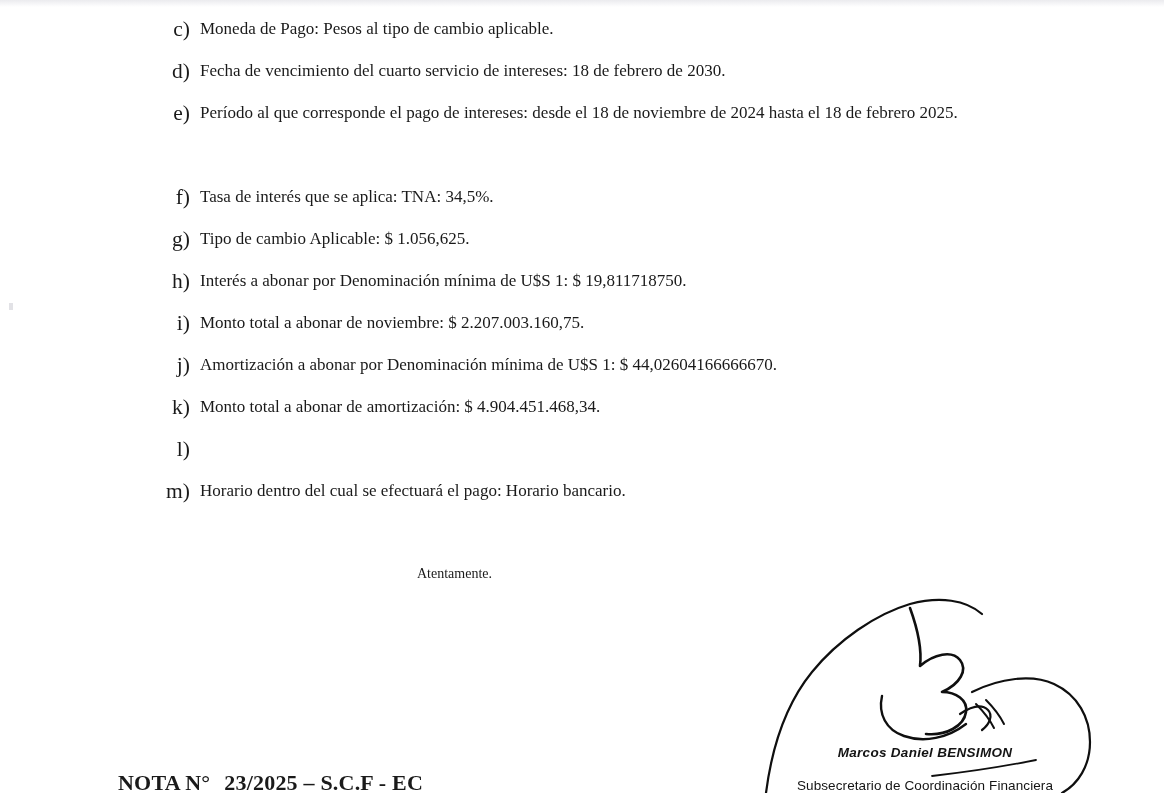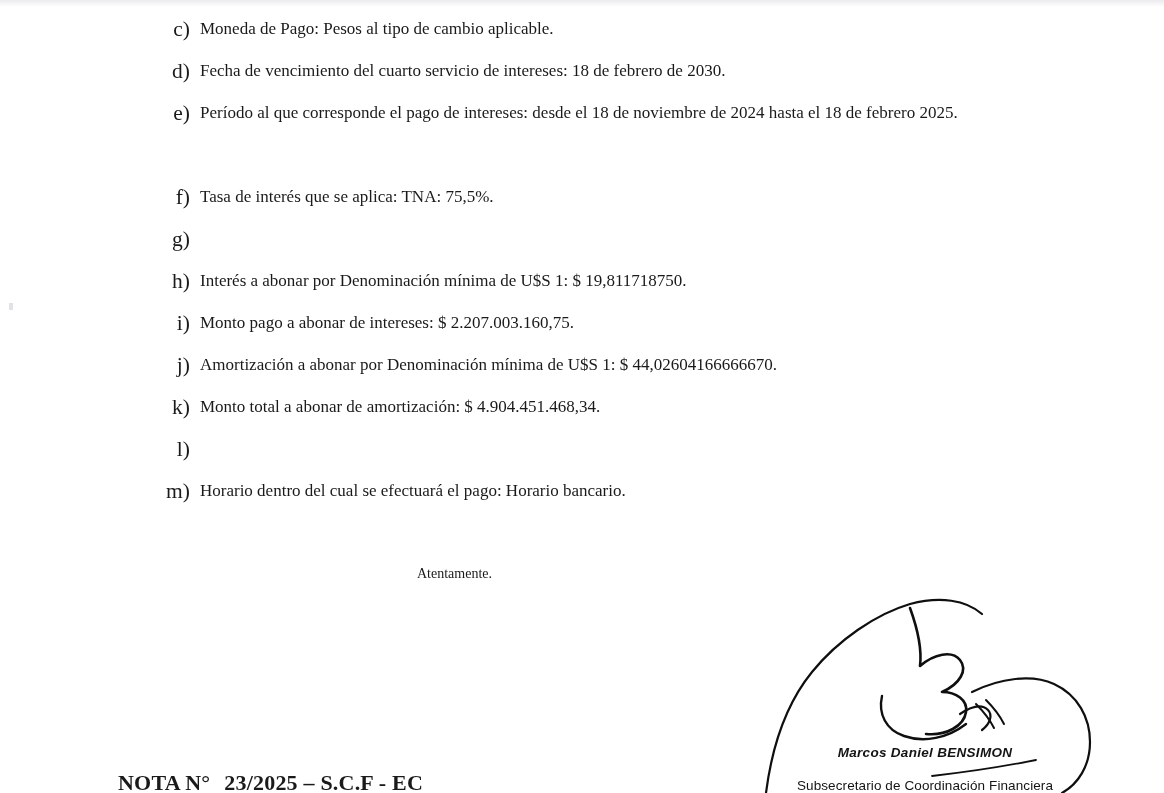--- a/index.html
+++ b/index.html
@@ -161,35 +161,36 @@
       <span class="body">Fecha de vencimiento del cuarto servicio de intereses: 18 de febrero de 2030.</span>
     </div>
 
     <div class="item justify">
       <span class="marker">e)</span>
       <span class="body">Período al que corresponde el pago de intereses: desde el 18 de noviembre de 2024 hasta el 18 de febrero 2025.</span>
     </div>
 
     <div class="item one-line">
       <span class="marker">f)</span>
-      <span class="body">Tasa de interés que se aplica: TNA: 75,5%.</span>
+      <span class="body">Tasa de interés que se aplica: TNA: 34,5%.</span>
     </div>
 
     <div class="item one-line">
       <span class="marker">g)</span>
+      <span class="body">Tipo de cambio Aplicable: $ 1.056,625.</span>
     </div>
 
     <div class="item one-line">
       <span class="marker">h)</span>
       <span class="body">Interés a abonar por Denominación mínima de U$S 1: $ 19,811718750.</span>
     </div>
 
     <div class="item one-line">
       <span class="marker">i)</span>
-      <span class="body">Monto pago a abonar de intereses: $ 2.207.003.160,75.</span>
+      <span class="body">Monto total a abonar de noviembre: $ 2.207.003.160,75.</span>
     </div>
 
     <div class="item one-line">
       <span class="marker">j)</span>
       <span class="body">Amortización a abonar por Denominación mínima de U$S 1: $ 44,02604166666670.</span>
     </div>
 
     <div class="item one-line">
       <span class="marker">k)</span>
       <span class="body">Monto total a abonar de amortización: $ 4.904.451.468,34.</span>

